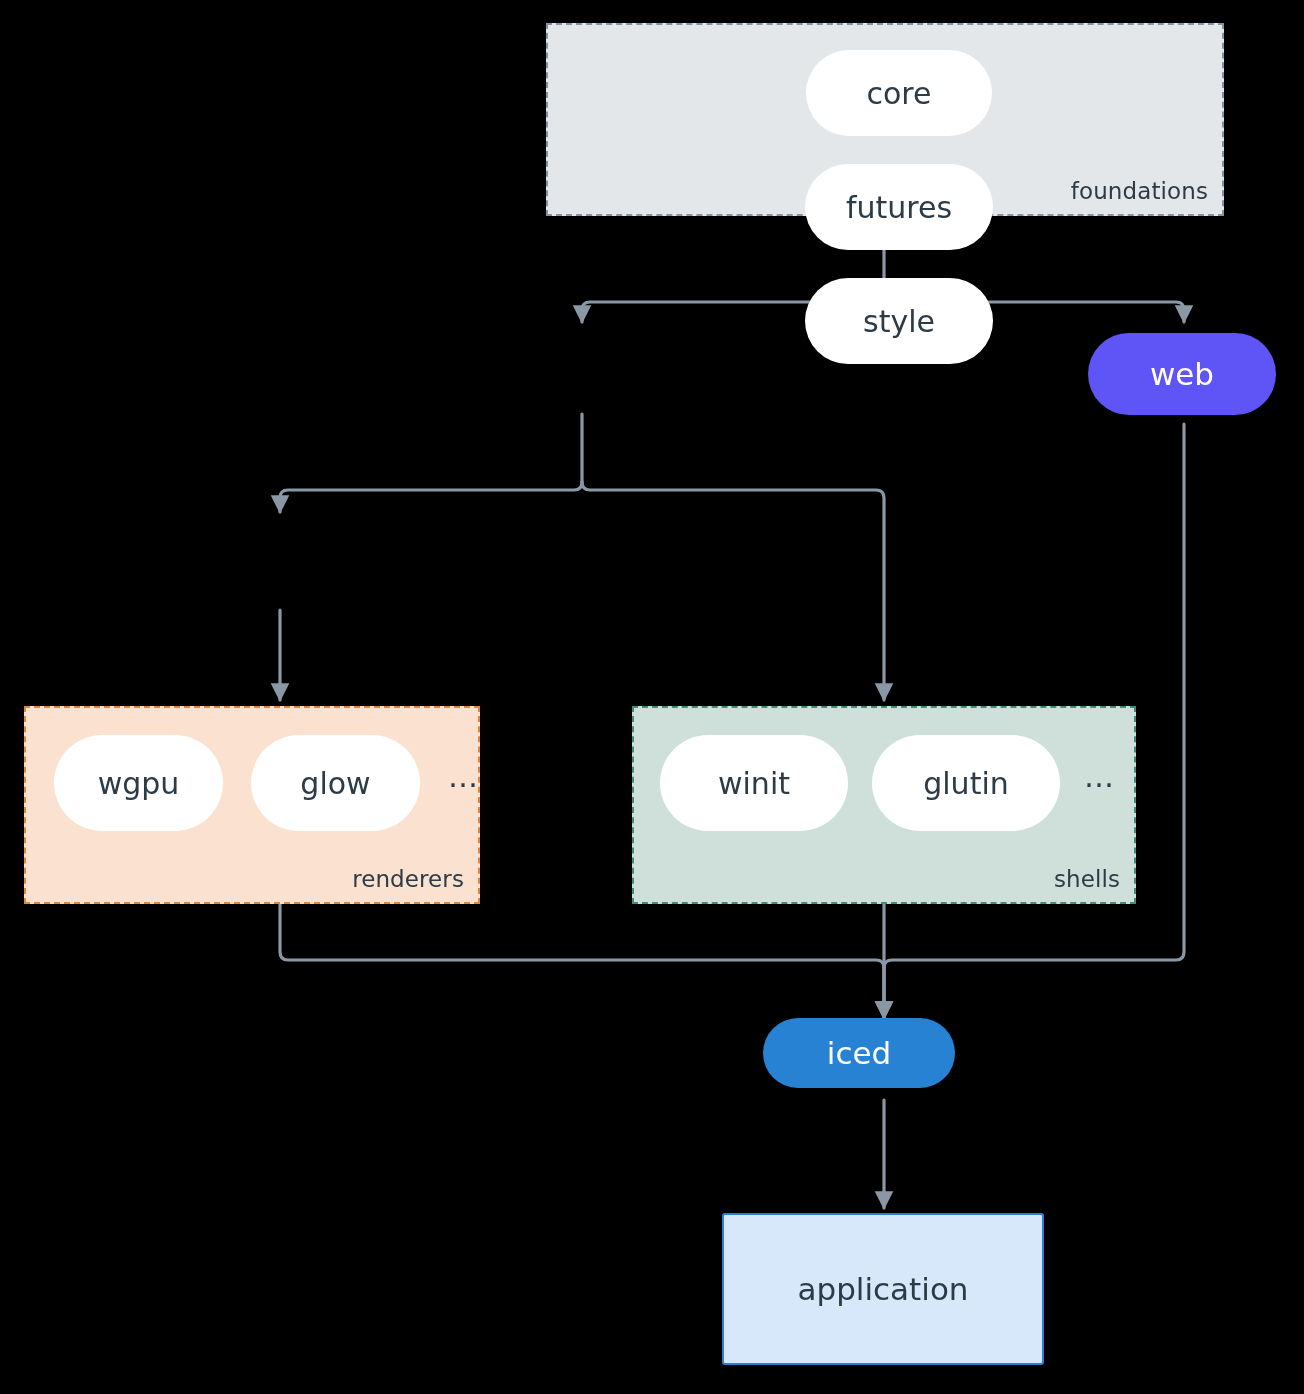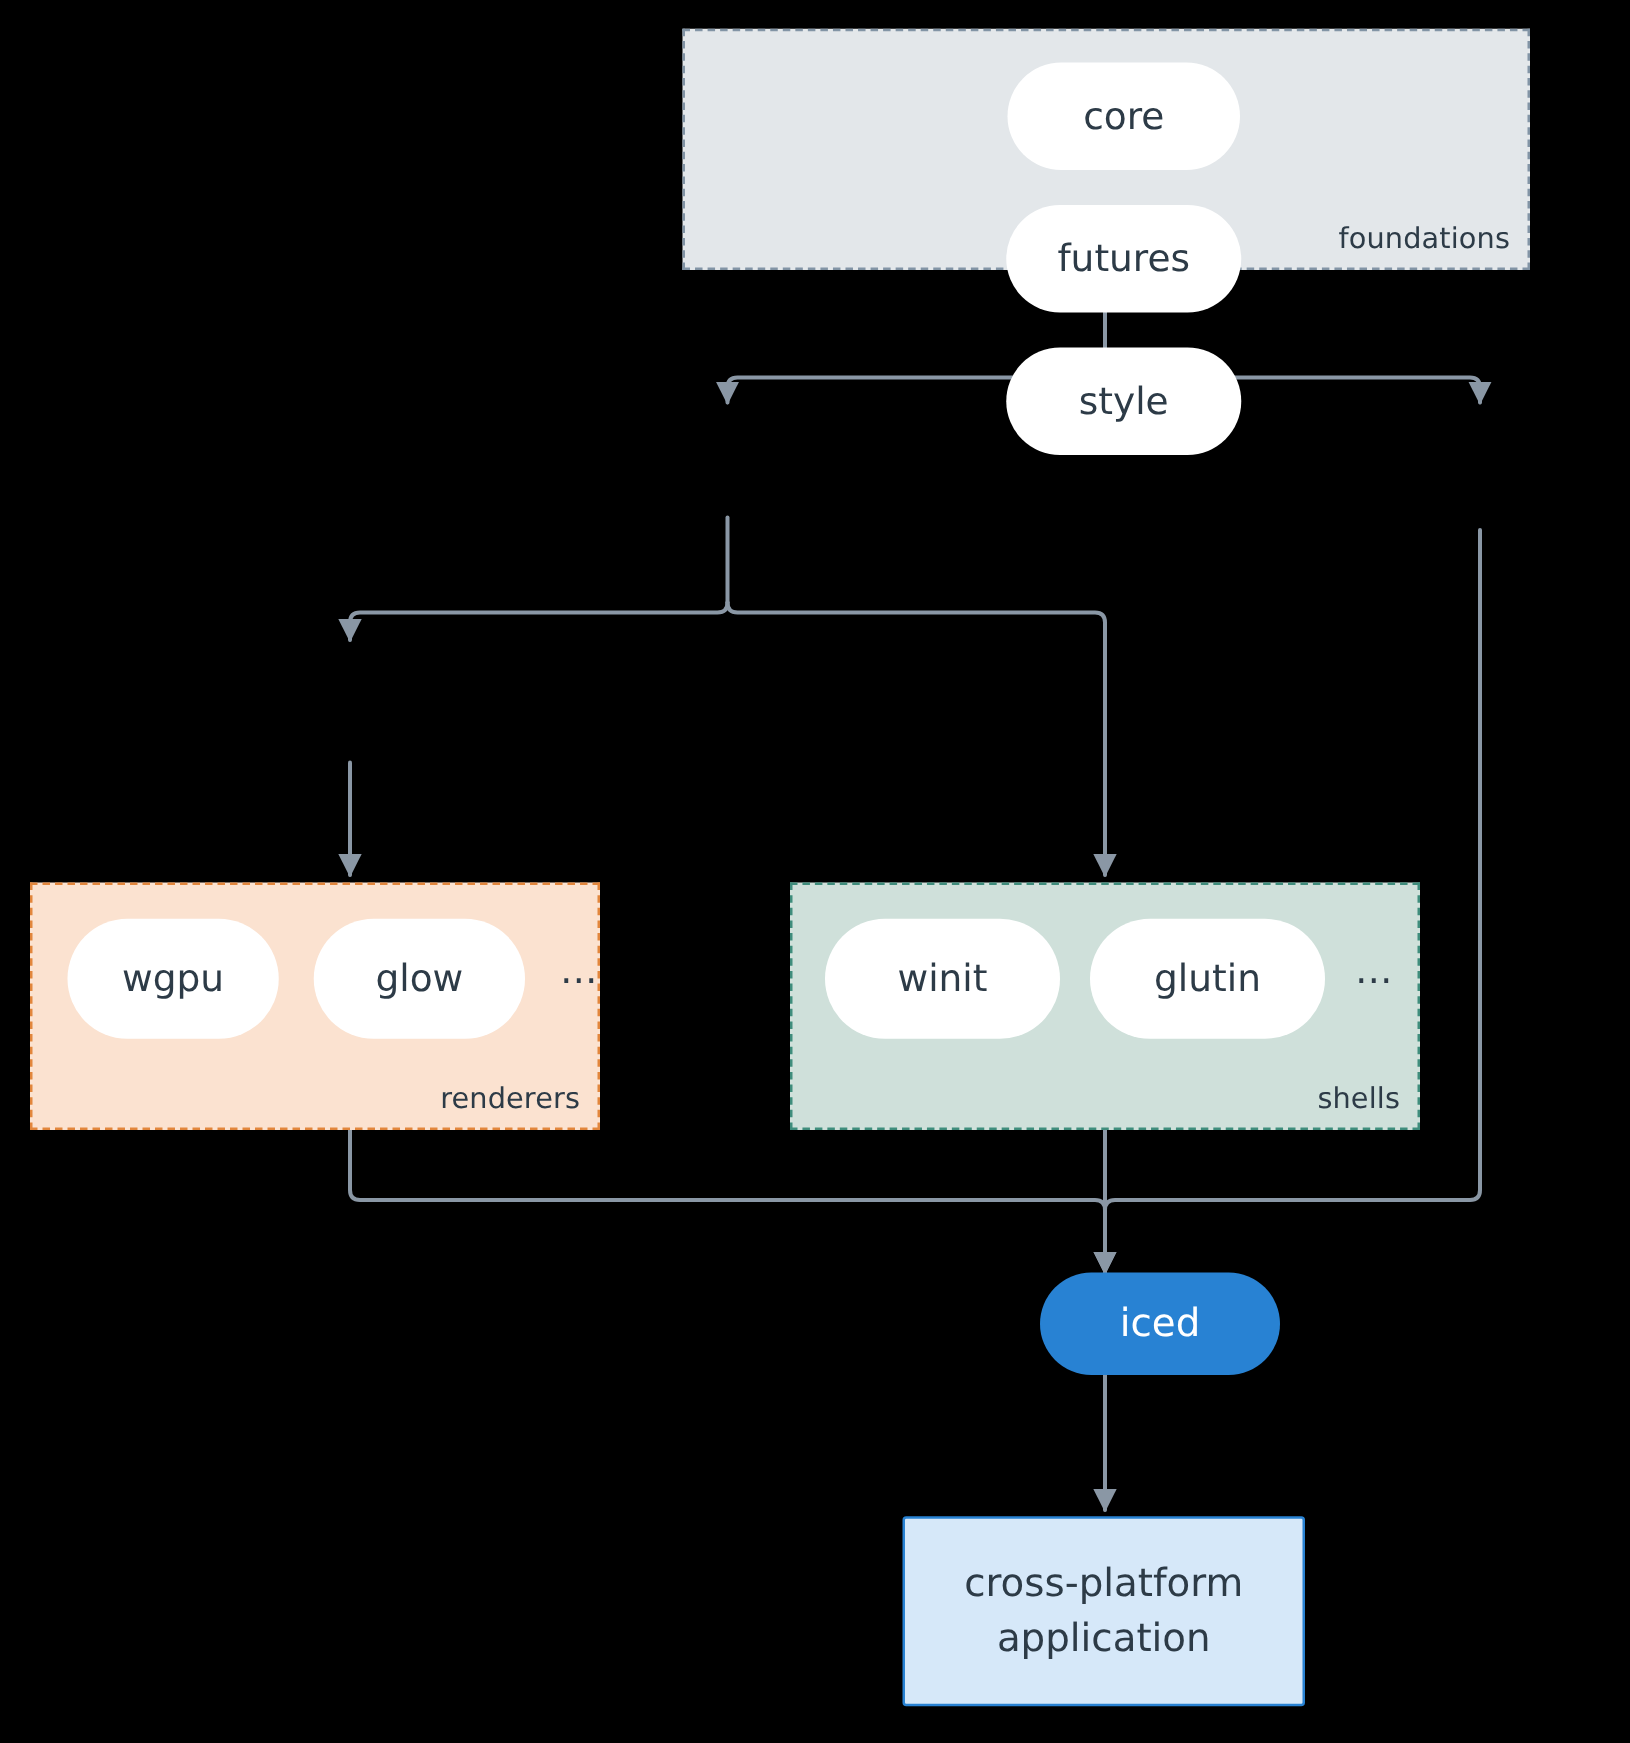--- a/index.html
+++ b/index.html
@@ -135,20 +135,23 @@
         <span>futures</span>
       </div>
       <div class="pill-white" style="width:188px; height:86px;">
         <span>style</span>
       </div>
     </div>
     <div class="cluster-label">foundations</div>
   </div>
 
 
+  <div class="pill" style="left:1088px; top:333px; width:188px; height:82px; background:#5f54f5;">
+    <span>web</span>
+  </div>
 
 
   <div class="cluster" style="left:24px; top:706px; width:456px; height:198px;
               background:#fbe2d0; border:2px dashed #e2863c;">
     <div class="cluster-row" style="gap:28px; padding:27px 0 0 28px;">
       <div class="pill-white" style="width:188px; height:96px;">
         <span>wgpu</span>
       </div>
       <div class="pill-white" style="width:188px; height:96px;">
         <span>glow</span>
@@ -165,23 +168,22 @@
         <span>winit</span>
       </div>
       <div class="pill-white" style="width:188px; height:96px;">
         <span>glutin</span>
       </div>
       <div class="ellipsis">…</div>
     </div>
     <div class="cluster-label">shells</div>
   </div>
 
-  <div class="pill" style="left:832px; top:1018px; width:192px; height:82px; background:#2882d3;">
+  <div class="pill" style="left:763px; top:1018px; width:192px; height:70px; background:#2882d3;">
     <span>iced</span>
   </div>
 
   <div class="rectbox" style="left:722px; top:1213px; width:322px; height:152px;
               background:#d6e8f9; border:2.5px solid #2882d3;">
-    <span>cross-platform</span>
     <span>application</span>
   </div>
 
 </div>
 
 </body></html>

